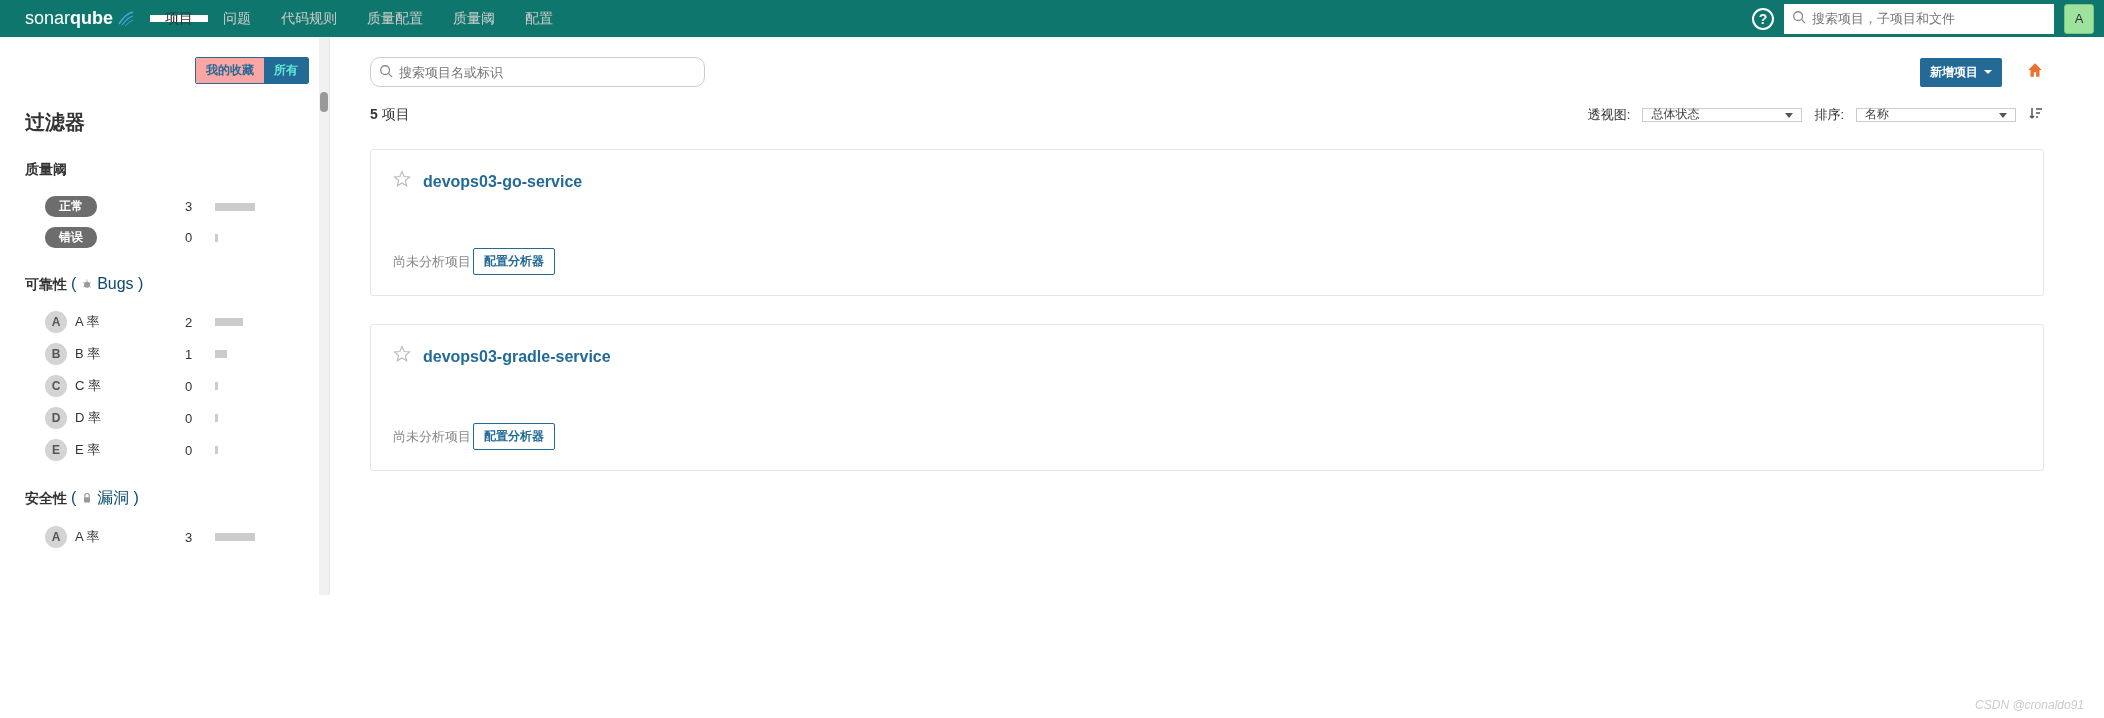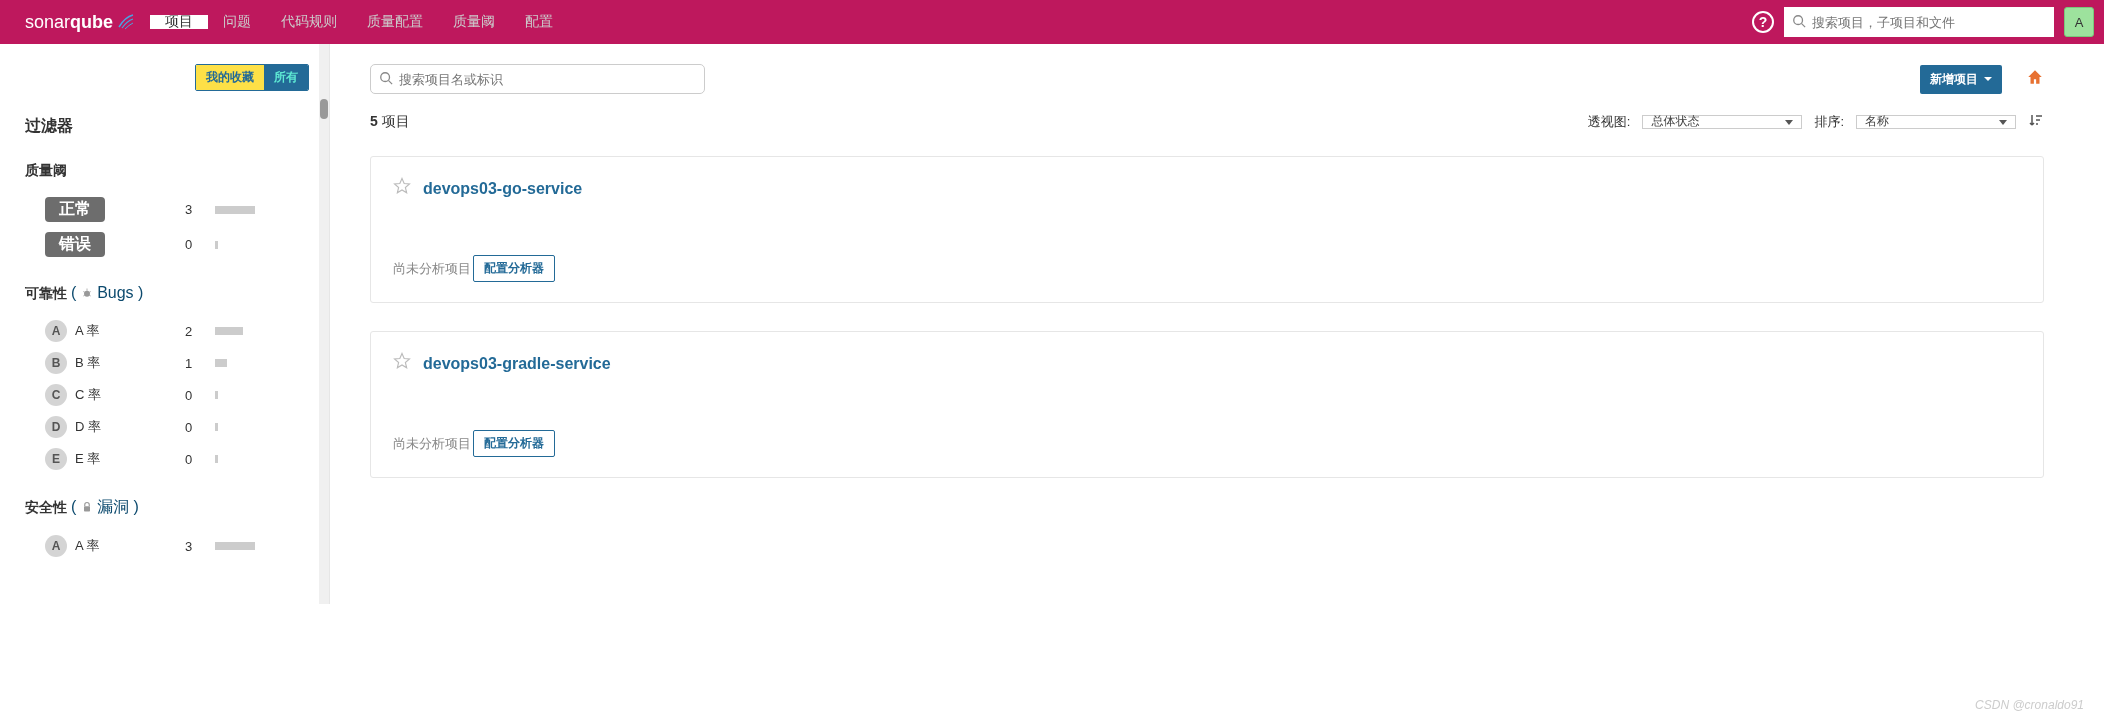--- a/index.html
+++ b/index.html
@@ -1,19 +1,19 @@
 <!DOCTYPE html>
 <html><head>
 <meta charset="utf-8">
 <style>
 * { margin: 0; padding: 0; box-sizing: border-box; }
 body { font-family: -apple-system, BlinkMacSystemFont, "Segoe UI", Helvetica, Arial, sans-serif; font-size: 13px; color: #444; background: #fff; }
 
 
-.header { background: #be185d; height: 44px; display: flex; align-items: center; padding: 15px 10px; }
+.header { background: #0f766e; height: 37px; display: flex; align-items: center; padding: 15px 10px; }
 .logo { display: flex; align-items: center; color: #fff; font-size: 18px; padding: 0 15px; }
 .logo-sonar { font-weight: 300; }
 .logo-qube { font-weight: 600; }
 .logo-waves { margin-left: 4px; }
 .nav { display: flex; height: 100%; }
 .nav-item { color: #ccc; padding: 0 15px; display: flex; align-items: center; height: 100%; cursor: pointer; text-decoration: none; font-size: 14px; }
 .nav-item.active { background: #fff; color: #333; }
 .header-right { margin-left: auto; display: flex; align-items: center; gap: 10px; }
 .help-icon { width: 22px; height: 22px; border: 2px solid #fff; border-radius: 50%; color: #fff; display: flex; align-items: center; justify-content: center; font-weight: bold; font-size: 14px; cursor: pointer; }
 .global-search { background: #fff; height: 30px; width: 270px; border-radius: 0; display: flex; align-items: center; padding: 0 8px; }
@@ -23,36 +23,36 @@
 
 .content { display: flex; }
 .sidebar { width: 330px; padding: 20px 20px 20px 25px; border-right: 1px solid #e6e6e6; position: relative; }
 .scroll-track { position: absolute; right: 0; top: 0; width: 10px; height: 100%; background: #f0f0f0; }
 .scroll-thumb { position: absolute; right: 1px; top: 55px; width: 8px; height: 20px; background: #999; border-radius: 4px; }
 .main { flex: 1; padding: 20px 60px 20px 40px; background: #fff; }
 
 
 .fav-toggle { display: flex; justify-content: flex-end; margin-bottom: 25px; }
 .toggle-group { display: flex; border: 1px solid #236a97; border-radius: 2px; overflow: hidden; }
-.toggle-btn { padding: 4px 10px; font-size: 12px; cursor: pointer; background: #fde047; color: #236a97; font-weight: 600; }
+.toggle-btn { padding: 4px 10px; font-size: 12px; cursor: pointer; background: #fca5a5; color: #236a97; font-weight: 600; }
 .toggle-btn.active { background: #236a97; color: #5eead4; }
-.filter-title { font-size: 16px; font-weight: 600; color: #333; margin-bottom: 25px; }
+.filter-title { font-size: 20px; font-weight: 600; color: #333; margin-bottom: 25px; }
 .filter-section-title { font-size: 14px; font-weight: 600; color: #333; margin-bottom: 12px; }
 .filter-section-title .sub { font-weight: 400; color: #0c4a6e; font-size: 16px; }
 .filter-row { display: flex; align-items: center; padding: 5px 0 5px 20px; cursor: pointer; }
 .filter-label { flex: 0 0 140px; display: flex; align-items: center; gap: 8px; font-size: 13px; color: #333; }
-.badge-pill { background: #6d6d6d; color: #fff; padding: 2px 14px; border-radius: 4px; font-size: 16px; font-weight: 600; }
+.badge-pill { background: #6d6d6d; color: #fff; padding: 2px 14px; border-radius: 10px; font-size: 12px; font-weight: 600; }
 .rating-badge { width: 22px; height: 22px; border-radius: 50%; background: #d4d4d4; color: #555; display: flex; align-items: center; justify-content: center; font-size: 12px; font-weight: 600; }
 .filter-count { width: 30px; text-align: left; color: #333; font-size: 13px; }
 .filter-bar { height: 8px; background: #ccc; }
 .filter-section { margin-bottom: 22px; }
 
 
 .main-top { display: flex; align-items: center; margin-bottom: 18px; }
-.project-search { border: 1px solid #ccc; border-radius: 5px; height: 30px; width: 335px; display: flex; align-items: center; padding: 0 8px; }
+.project-search { border: 1px solid #ccc; border-radius: 10px; height: 30px; width: 335px; display: flex; align-items: center; padding: 0 8px; }
 .project-search input { border: none; outline: none; flex: 1; font-size: 13px; margin-left: 6px; }
 .main-top-right { margin-left: auto; display: flex; align-items: center; gap: 24px; }
 .btn-primary { background: #236a97; color: #fff; border: none; padding: 6px 10px; border-radius: 2px; font-size: 12px; font-weight: 600; cursor: pointer; display: flex; align-items: center; gap: 6px; }
 .home-icon { color: #e77131; font-size: 18px; cursor: pointer; }
 .controls-row { display: flex; align-items: center; margin-bottom: 25px; }
 .project-count { font-size: 14px; color: #333; }
 .project-count b { font-weight: 700; }
 .controls-right { margin-left: auto; display: flex; align-items: center; gap: 12px; }
 .ctrl-label { font-size: 13px; color: #333; }
 .select { border: 1px solid #ccc; height: 14px; padding: 0 22px 0 8px; font-size: 12px; background: #fff; position: relative; min-width: 160px; display: flex; align-items: center; cursor: pointer; }

